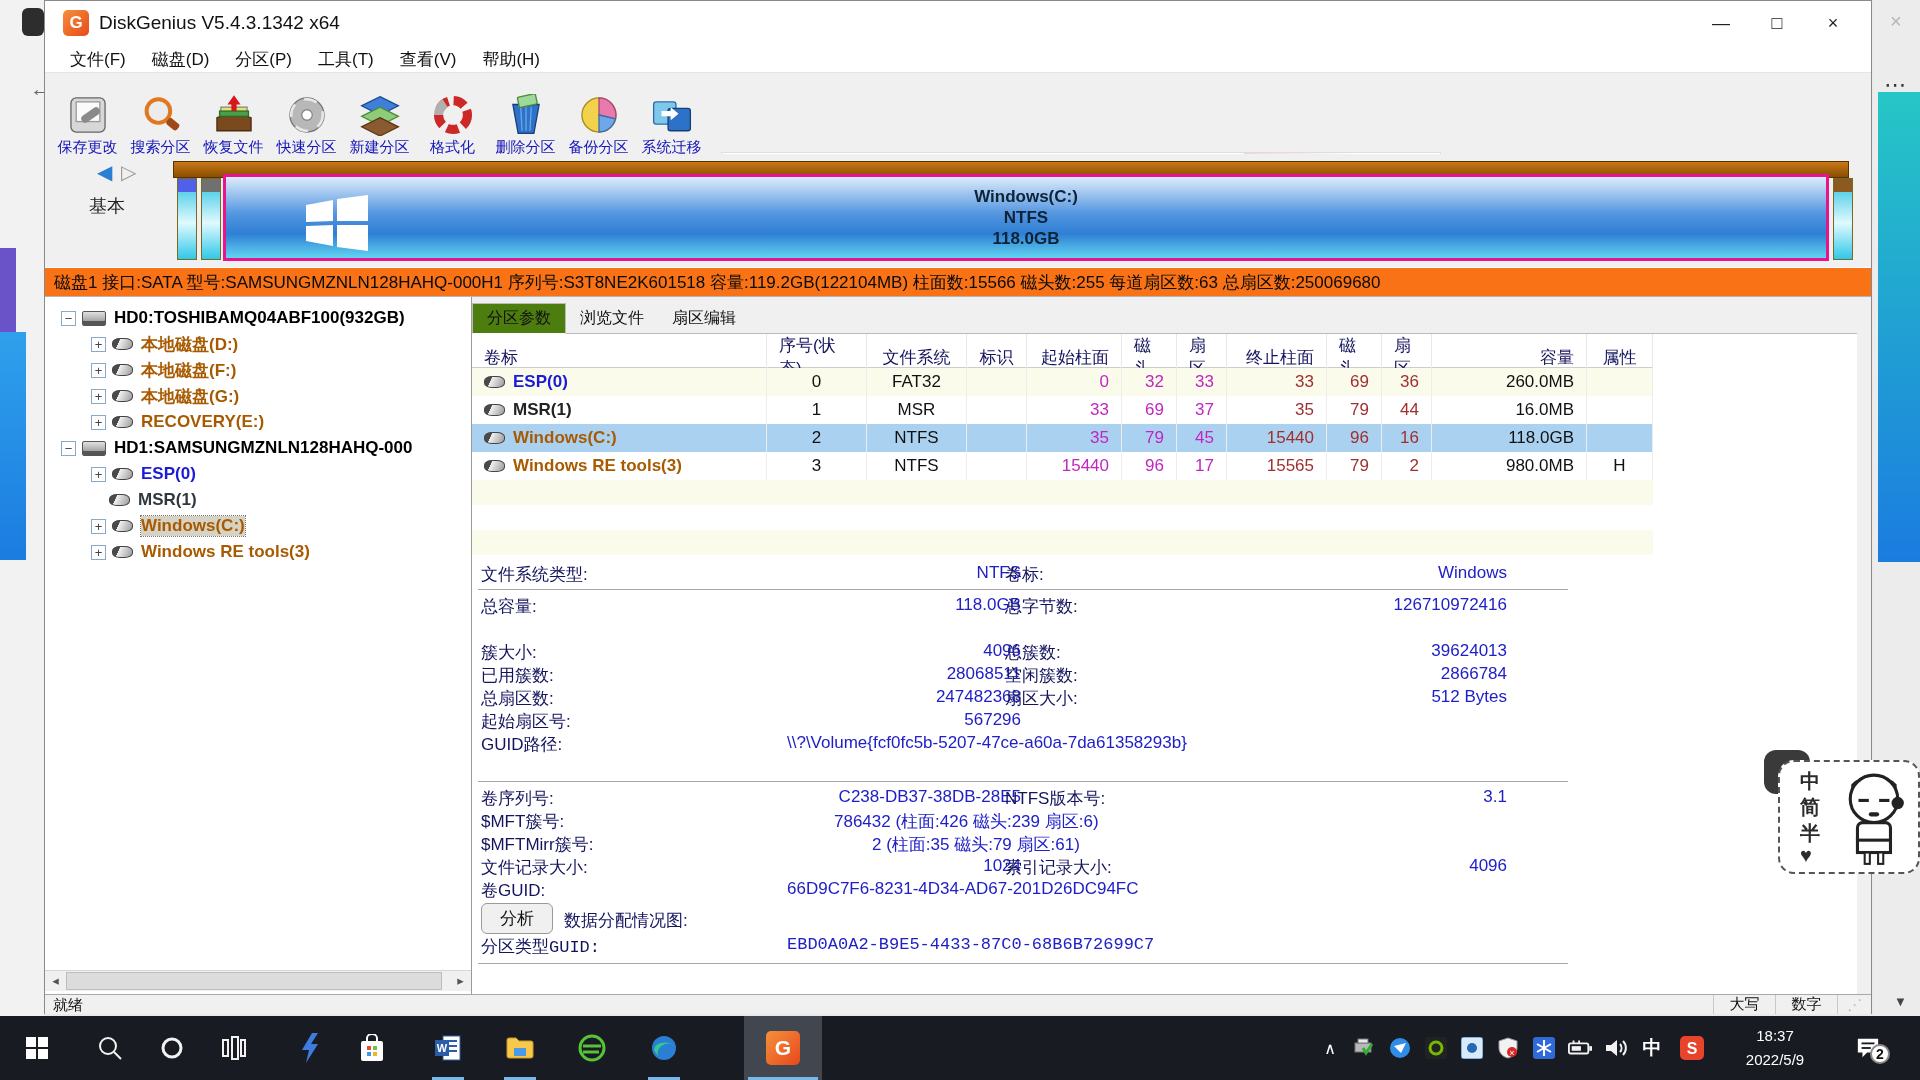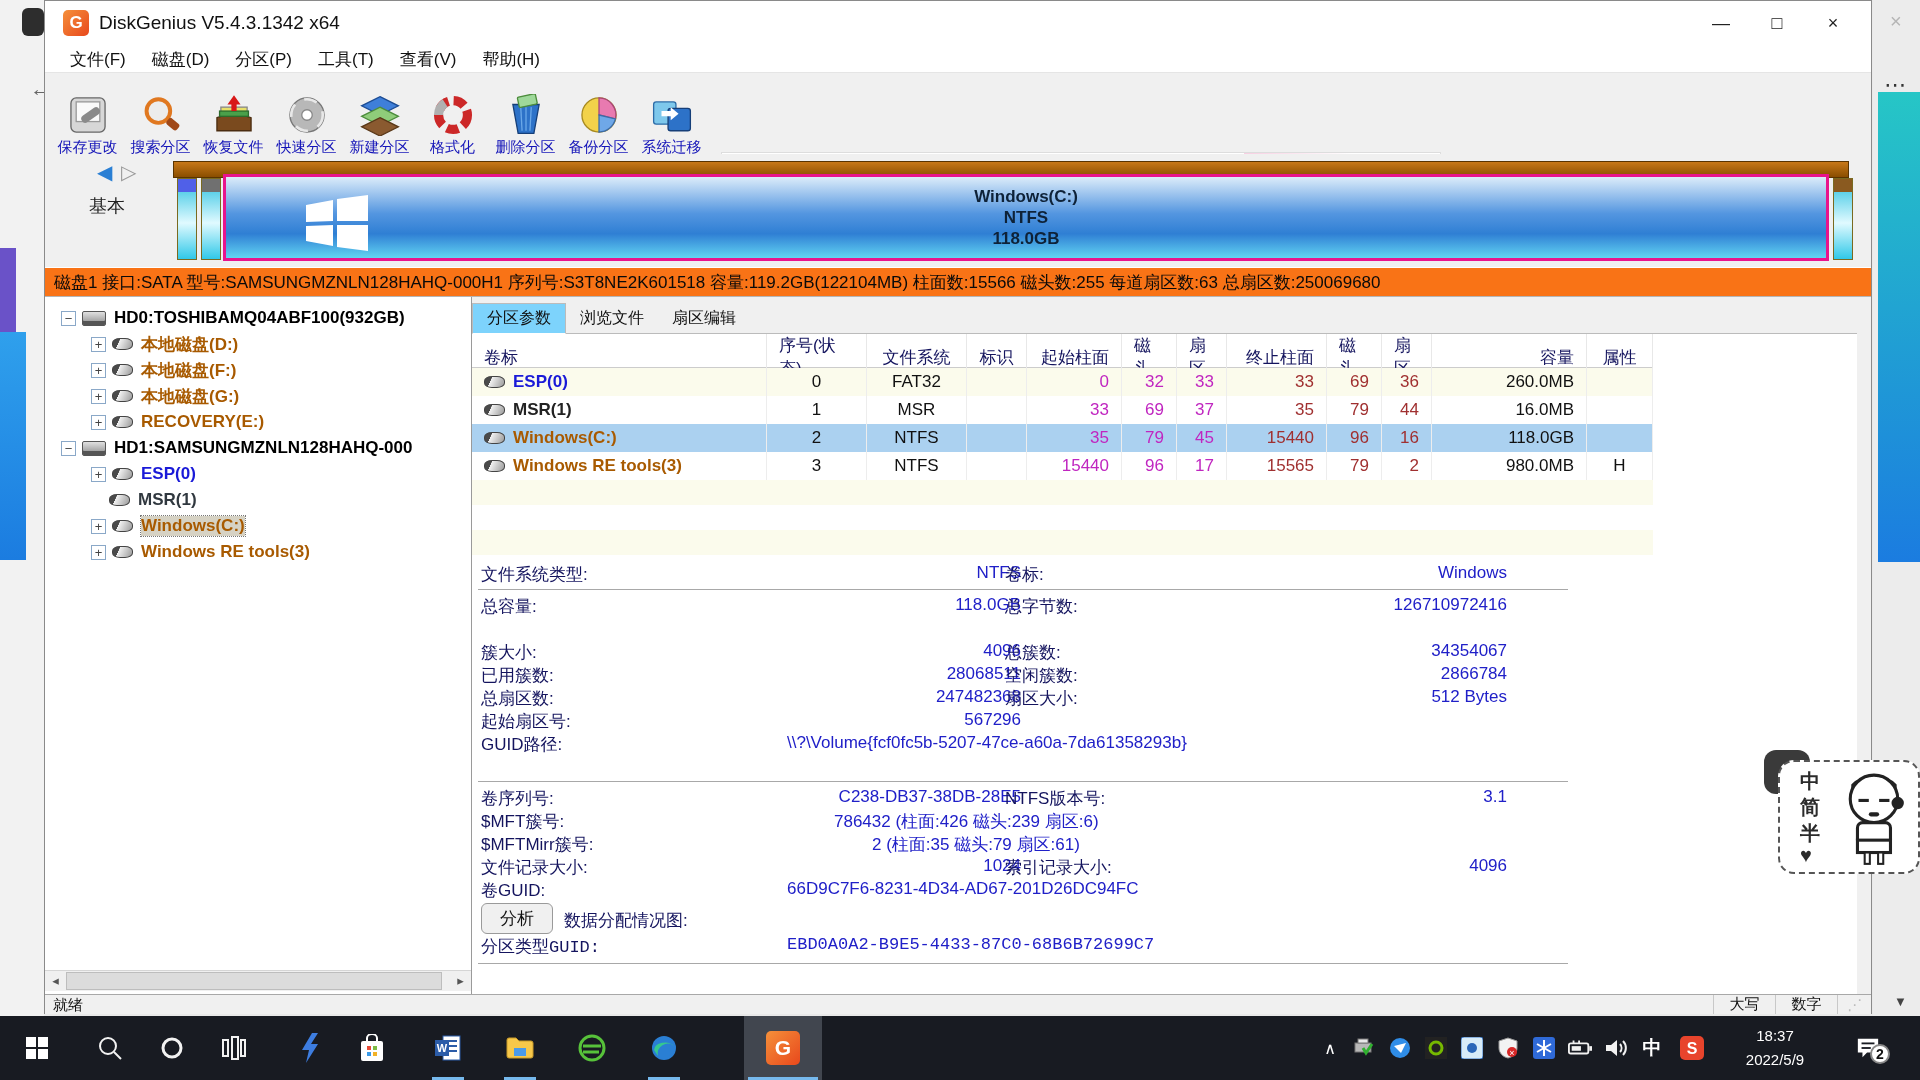--- a/index.html
+++ b/index.html
@@ -50,21 +50,21 @@
   .part-ic { width:21px; height:12px; border:1px solid #444; border-radius:8px/5px; background:linear-gradient(115deg,#4a4a4a 30%,#f2f2f2 31%,#9a9a9a); margin-right:8px; display:inline-block; }
   .c-disk { color:#000; } .c-brown { color:#a85a00; } .c-blue { color:#1a1ad8; } .c-gray { color:#30383f; font-weight:bold; }
   .tsel { background:#d6d2c4; outline:1px dotted #777; }
   .hscroll { position:absolute; left:0; bottom:3px; width:426px; height:21px; background:#f0f0f0; border-top:1px solid #d5d5d5; }
   .harrow { position:absolute; top:0; width:21px; height:20px; background:#f0f0f0; color:#555; text-align:center; line-height:20px; font-size:13px; }
   .hthumb { position:absolute; left:21px; top:1px; width:376px; height:18px; background:#dcdcdc; border:1px solid #bdbdbd; }
   
   .rpanel { left:427px; top:296px; width:1385px; height:697px; background:#fff; overflow:hidden; }
   .tabsrow { position:absolute; left:0; top:0; width:100%; height:37px; background:#f0f0f0; border-bottom:1px solid #bbb; }
   .tab { position:absolute; top:6px; height:31px; padding:0 14px; font-size:16px; display:flex; align-items:center; color:#111; }
-  .tab.active { background:#7dd3fc; border:1px solid #bbb; border-bottom:1px solid #fff; }
+  .tab.active { background:#4d7c0f; border:1px solid #bbb; border-bottom:1px solid #fff; }
   .thead { position:absolute; left:0; top:37px; width:1181px; height:34px; display:grid; grid-template-columns:295px 100px 100px 60px 95px 55px 50px 100px 55px 50px 155px 66px; border-bottom:1px solid #ccc; background:#fff; }
   .th { display:flex; align-items:center; border-right:1px solid #e8e8e8; color:#14145e; font-size:17px; padding:0 12px; }
   .th.c { justify-content:center; } .th.r { justify-content:flex-end; }
   .trow { position:absolute; left:0; width:1181px; height:28px; display:grid; grid-template-columns:295px 100px 100px 60px 95px 55px 50px 100px 55px 50px 155px 66px; align-items:center; }
   .tc { height:100%; display:flex; align-items:center; border-right:1px solid #ededed; padding:0 12px; font-size:17px; white-space:nowrap; }
   .tc.c { justify-content:center; } .tc.r { justify-content:flex-end; }
   .mag { color:#c026c0; } .dred { color:#a03030; }
   .nm { font-weight:bold; }
   .rowsel { background:#abd1f0; }
   .cream { background:#fbfbec; }
@@ -431,21 +431,21 @@
       <div class="drow" style="top:298px;">
         <span class="dl1">总容量:</span>
           <span class="dv1">118.0GB</span>
         <span class="dl2">总字节数:</span>
           <span class="dv2">126710972416</span>
       </div>
       <div class="drow" style="top:344px;">
         <span class="dl1">簇大小:</span>
           <span class="dv1">4096</span>
         <span class="dl2">总簇数:</span>
-          <span class="dv2">34354067</span>
+          <span class="dv2">39624013</span>
       </div>
       <div class="drow" style="top:367px;">
         <span class="dl1">已用簇数:</span>
           <span class="dv1">28068511</span>
         <span class="dl2">空闲簇数:</span>
           <span class="dv2">2866784</span>
       </div>
       <div class="drow" style="top:390px;">
         <span class="dl1">总扇区数:</span>
           <span class="dv1">247482368</span>

